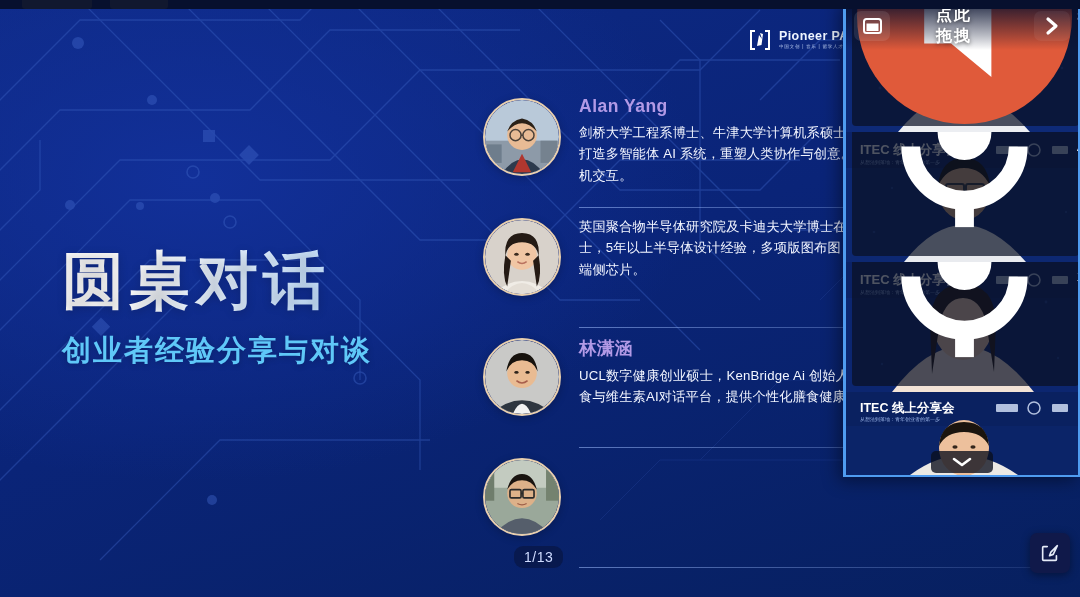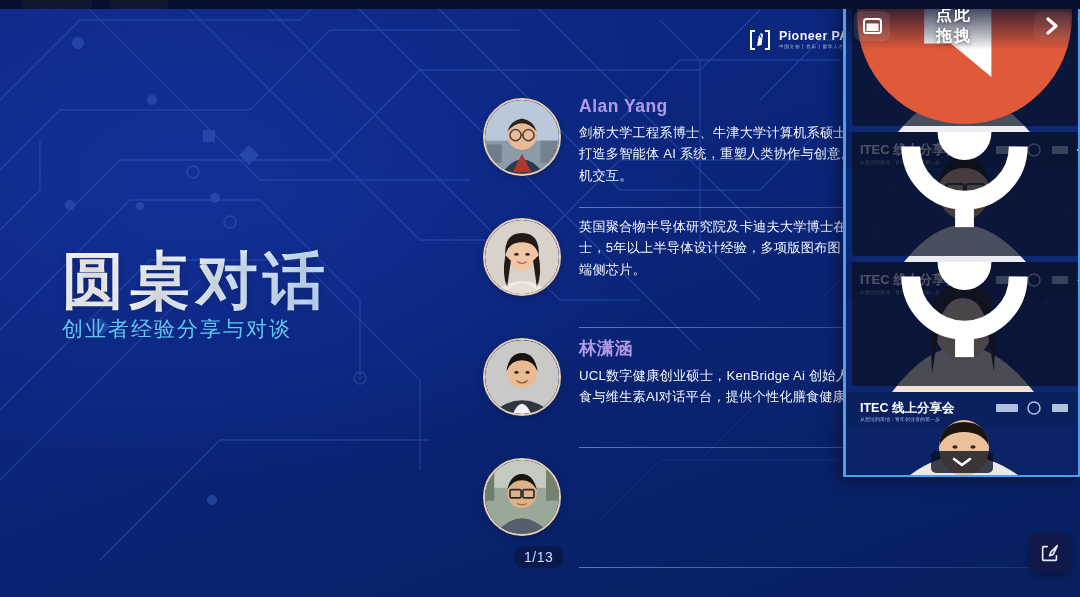--- a/index.html
+++ b/index.html
@@ -37,21 +37,21 @@
     z-index:5;
   }
   .title-main {
     font-size:62px; font-weight:bold; letter-spacing:5px; line-height:1.05;
     background:linear-gradient(110deg,#ffffff 18%,#cfe6ff 55%,#8fc4f7 100%);
     -webkit-background-clip:text; background-clip:text; color:transparent;
     text-shadow:0 2px 10px rgba(0,0,0,.18);
     white-space:nowrap;
   }
   .title-sub {
-    margin-top:2px; font-size:21px; font-weight:normal; letter-spacing:2px;
+    margin-top:18px; font-size:29px; font-weight:bold; letter-spacing:2px;
     color:#5fc8f8; white-space:nowrap;
     text-shadow:0 1px 6px rgba(0,0,0,.25);
   }
 
   
   .brand {
     position:absolute; left:748px; top:28px; z-index:6;
     display:flex; align-items:center; gap:7px;
   }
   .brand-mark { width:24px; height:24px; flex:none; }

